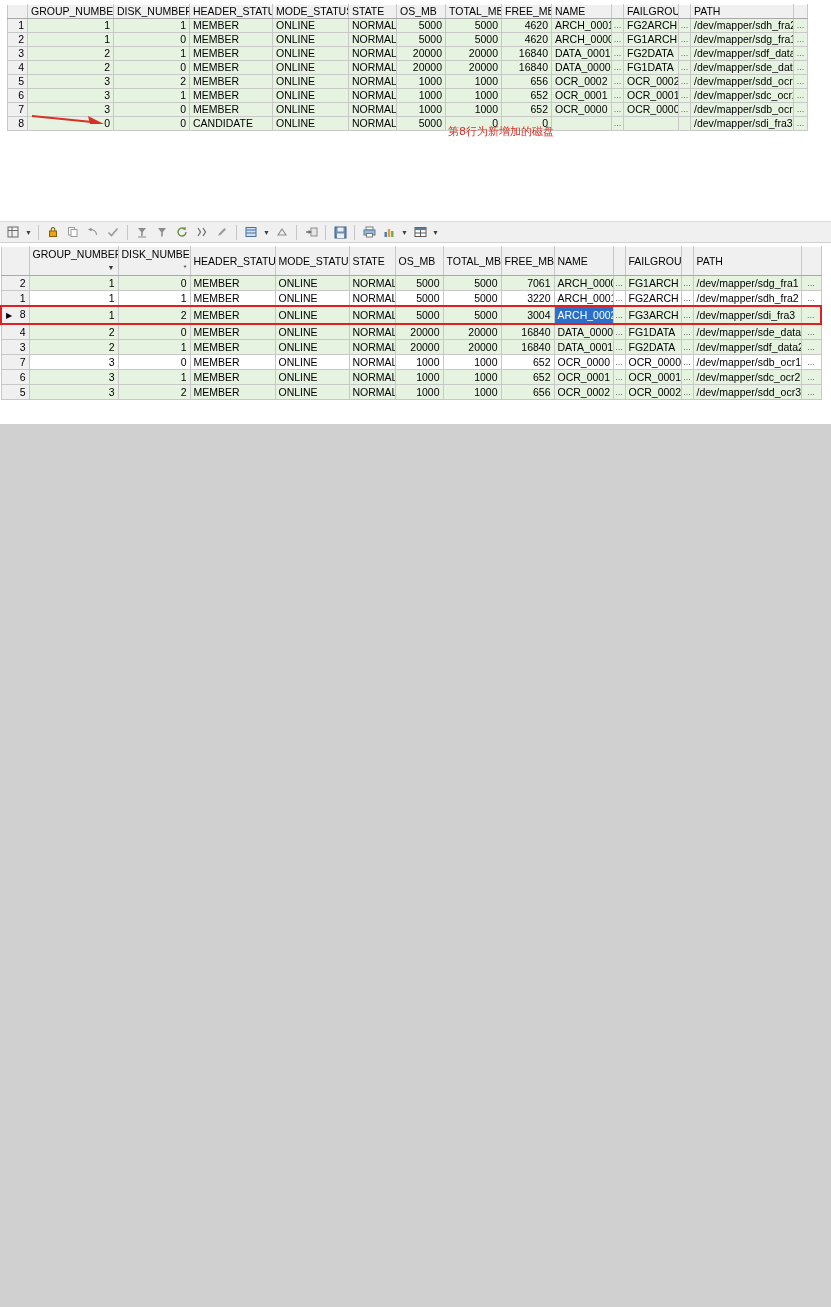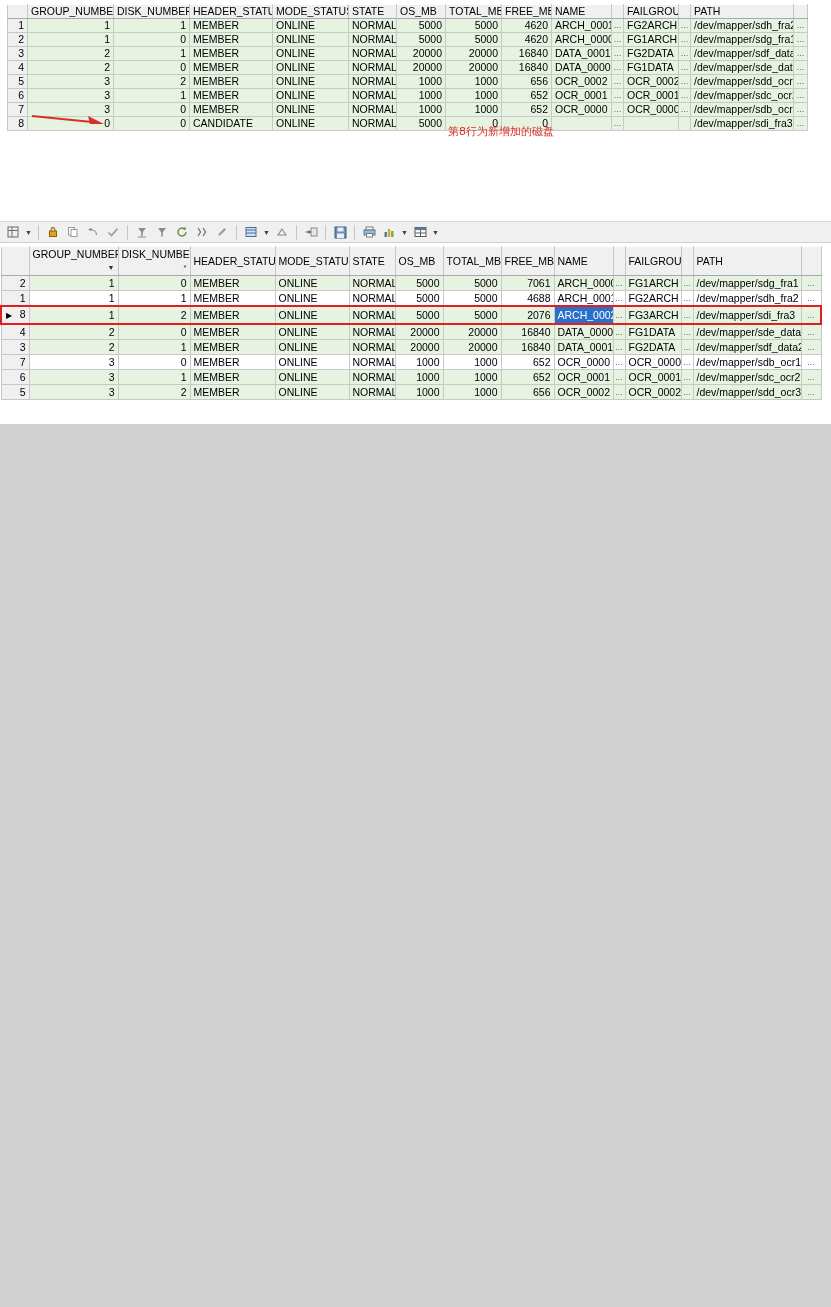--- a/index.html
+++ b/index.html
@@ -526,38 +526,38 @@
         </tr>
         <tr class="row-white">
           <td class="rowhdr"><span>1</span></td>
           <td class="num">1</td>
           <td class="num">1</td>
           <td>MEMBER</td>
           <td>ONLINE</td>
           <td>NORMAL</td>
           <td class="num">5000</td>
           <td class="num">5000</td>
-          <td class="num">4688</td>
+          <td class="num">3220</td>
           <td>ARCH_0001</td>
           <td class="ellip">...</td>
           <td>FG2ARCH</td>
           <td class="ellip">...</td>
           <td>/dev/mapper/sdh_fra2</td>
           <td class="ellip">...</td>
         </tr>
         <tr class="row-green hl-row">
           <td class="rowhdr" style="text-align: left;"><span class="rowmark">▶</span><span style="float: right;">8</span></td>
           <td class="num">1</td>
           <td class="num">2</td>
           <td>MEMBER</td>
           <td>ONLINE</td>
           <td>NORMAL</td>
           <td class="num">5000</td>
           <td class="num">5000</td>
-          <td class="num">2076</td>
+          <td class="num">3004</td>
           <td class="cell-selected">ARCH_0002</td>
           <td class="ellip">...</td>
           <td>FG3ARCH</td>
           <td class="ellip">...</td>
           <td>/dev/mapper/sdi_fra3</td>
           <td class="ellip">...</td>
         </tr>
         <tr class="row-green">
           <td class="rowhdr"><span>4</span></td>
           <td class="num">2</td>

